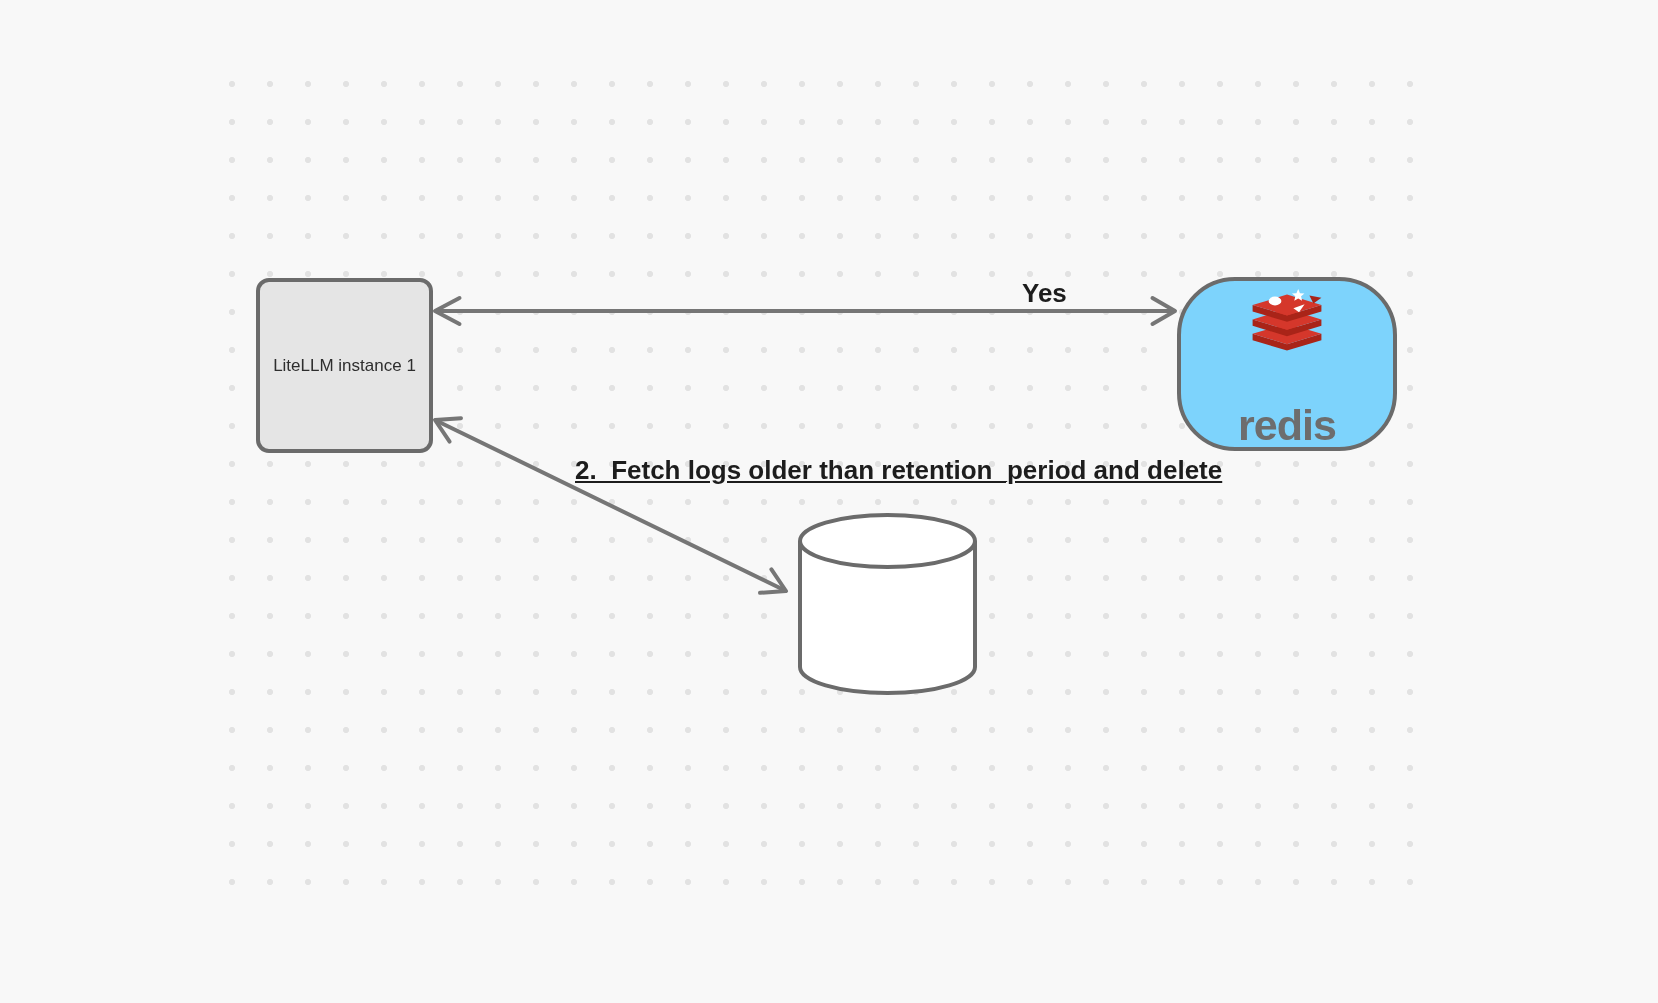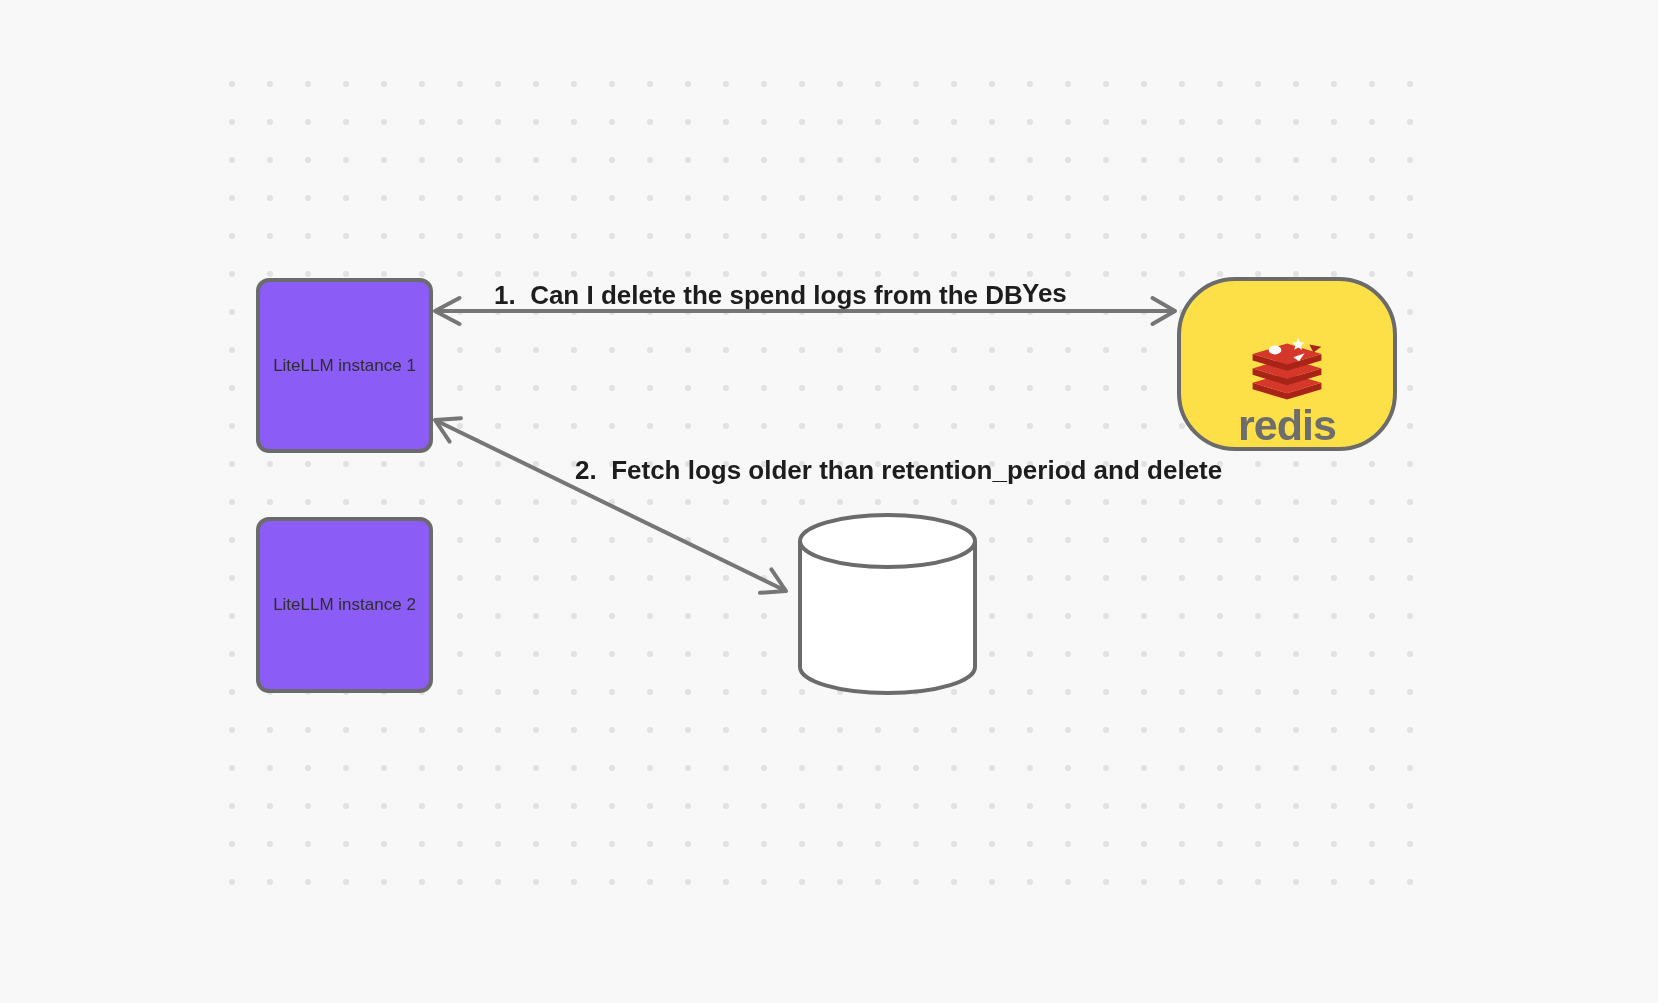--- a/index.html
+++ b/index.html
@@ -27,44 +27,44 @@
     stroke: #767676;
     stroke-width: 4;
     fill: none;
     stroke-linecap: round;
     stroke-linejoin: round;
   }
   .inst-box {
     position: absolute;
     width: 177px; height: 175px;
     box-sizing: border-box;
-    background: #8b5cf6;
+    background: #e5e5e5;
     border: 4px solid #6b6b6b;
     border-radius: 13px;
     display: flex;
     align-items: center;
     justify-content: center;
   }
   .inst-label {
     font-size: 17px;
     color: #2e2e2e;
     white-space: nowrap;
   }
   .redis-node {
     position: absolute;
     left: 1177px; top: 277px;
     width: 220px; height: 174px;
     box-sizing: border-box;
-    background: #fde047;
+    background: #7dd3fc;
     border: 4px solid #6b6b6b;
     border-radius: 58px;
     display: flex;
     flex-direction: column;
     align-items: center;
-    justify-content: flex-end;
+    justify-content: space-between;
     padding-top: 8px;
   }
   .redis-word {
     font-size: 43px;
     font-weight: 700;
     color: #6d6d6d;
     letter-spacing: -1px;
     line-height: 1;
     margin-top: -2px;
   }
@@ -91,21 +91,21 @@
   .step-text {
     position: absolute;
     font-size: 26px;
     font-weight: 700;
     color: #1d1d1d;
     white-space: pre;
     line-height: 30px;
   }
   .step1 { left: 494px; top: 280px; }
   .step1-answer { left: 1022px; top: 278px; }
-  .step2 { left: 575px; top: 455px; }
+  .step2 { left: 575px; top: 455px; text-decoration: underline; }
 </style>
 </head>
 <body>
 
 <div class="canvas">
 
   <div class="dot-grid"></div>
 
   <svg class="arrow-layer" viewBox="0 0 1658 1003">
     <g>
@@ -115,23 +115,20 @@
     </g>
     <g>
       <path d="M437 421 L784 590"></path>
       <path d="M449.6 441.6 L435 420 L461 418.2"></path>
       <path d="M771.4 569.4 L786 591 L760 592.8"></path>
     </g>
   </svg>
 
   <div class="inst-box" style="left:256px; top:278px;">
     <span class="inst-label">LiteLLM instance 1</span>
-  </div>
-  <div class="inst-box" style="left:256px; top:517px; height:176px;">
-    <span class="inst-label">LiteLLM instance 2</span>
   </div>
 
   <div class="redis-node">
     <svg width="82" height="68" viewBox="0 0 100 85">
 
       <path d="M7 56 L7 64 L50 77 L93 64 L93 56 L50 69 Z" fill="#a92418"></path>
       <path d="M7 56 L50 43 L93 56 L50 69 Z" fill="#d5372b"></path>
 
       <path d="M7 38 L7 46 L50 59 L93 46 L93 38 L50 51 Z" fill="#a92418"></path>
       <path d="M7 38 L50 25 L93 38 L50 51 Z" fill="#d5372b"></path>
@@ -145,17 +142,16 @@
       <path d="M78 8 L93 11 L83 18 Z" fill="#a92418"></path>
     </svg>
     <span class="redis-word">redis</span>
   </div>
 
   <svg class="db-node" viewBox="0 0 179 182">
     <path d="M2 28 L2 154 A 87.5 26 0 0 0 177 154 L177 28" fill="#ffffff" stroke="#6b6b6b" stroke-width="4"></path>
     <ellipse cx="89.5" cy="28" rx="87.5" ry="26" fill="#ffffff" stroke="#6b6b6b" stroke-width="4"></ellipse>
   </svg>
 
-  <span class="step-text step1">1.  Can I delete the spend logs from the DB</span>
   <span class="step-text step1-answer">Yes</span>
   <span class="step-text step2">2.  Fetch logs older than retention_period and delete</span>
 
 </div>
 
 </body></html>

